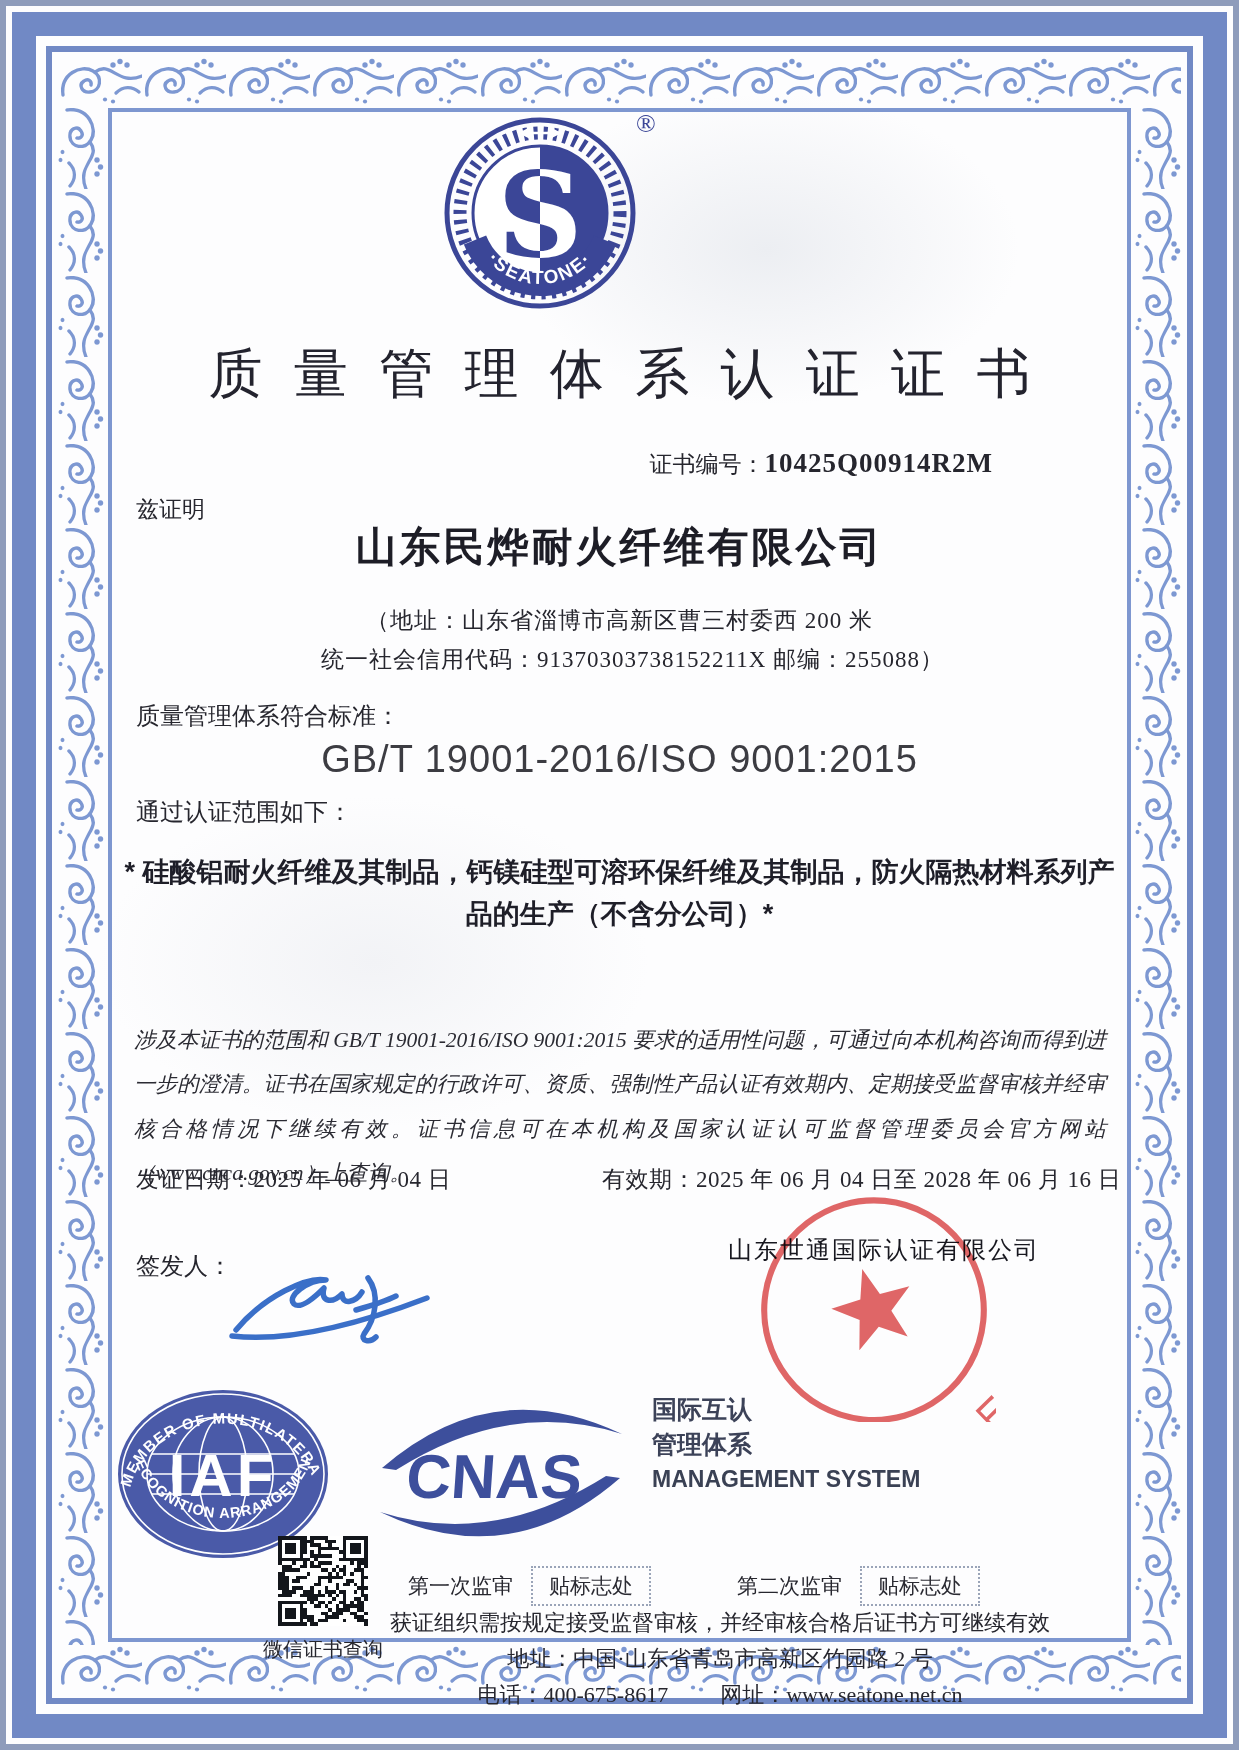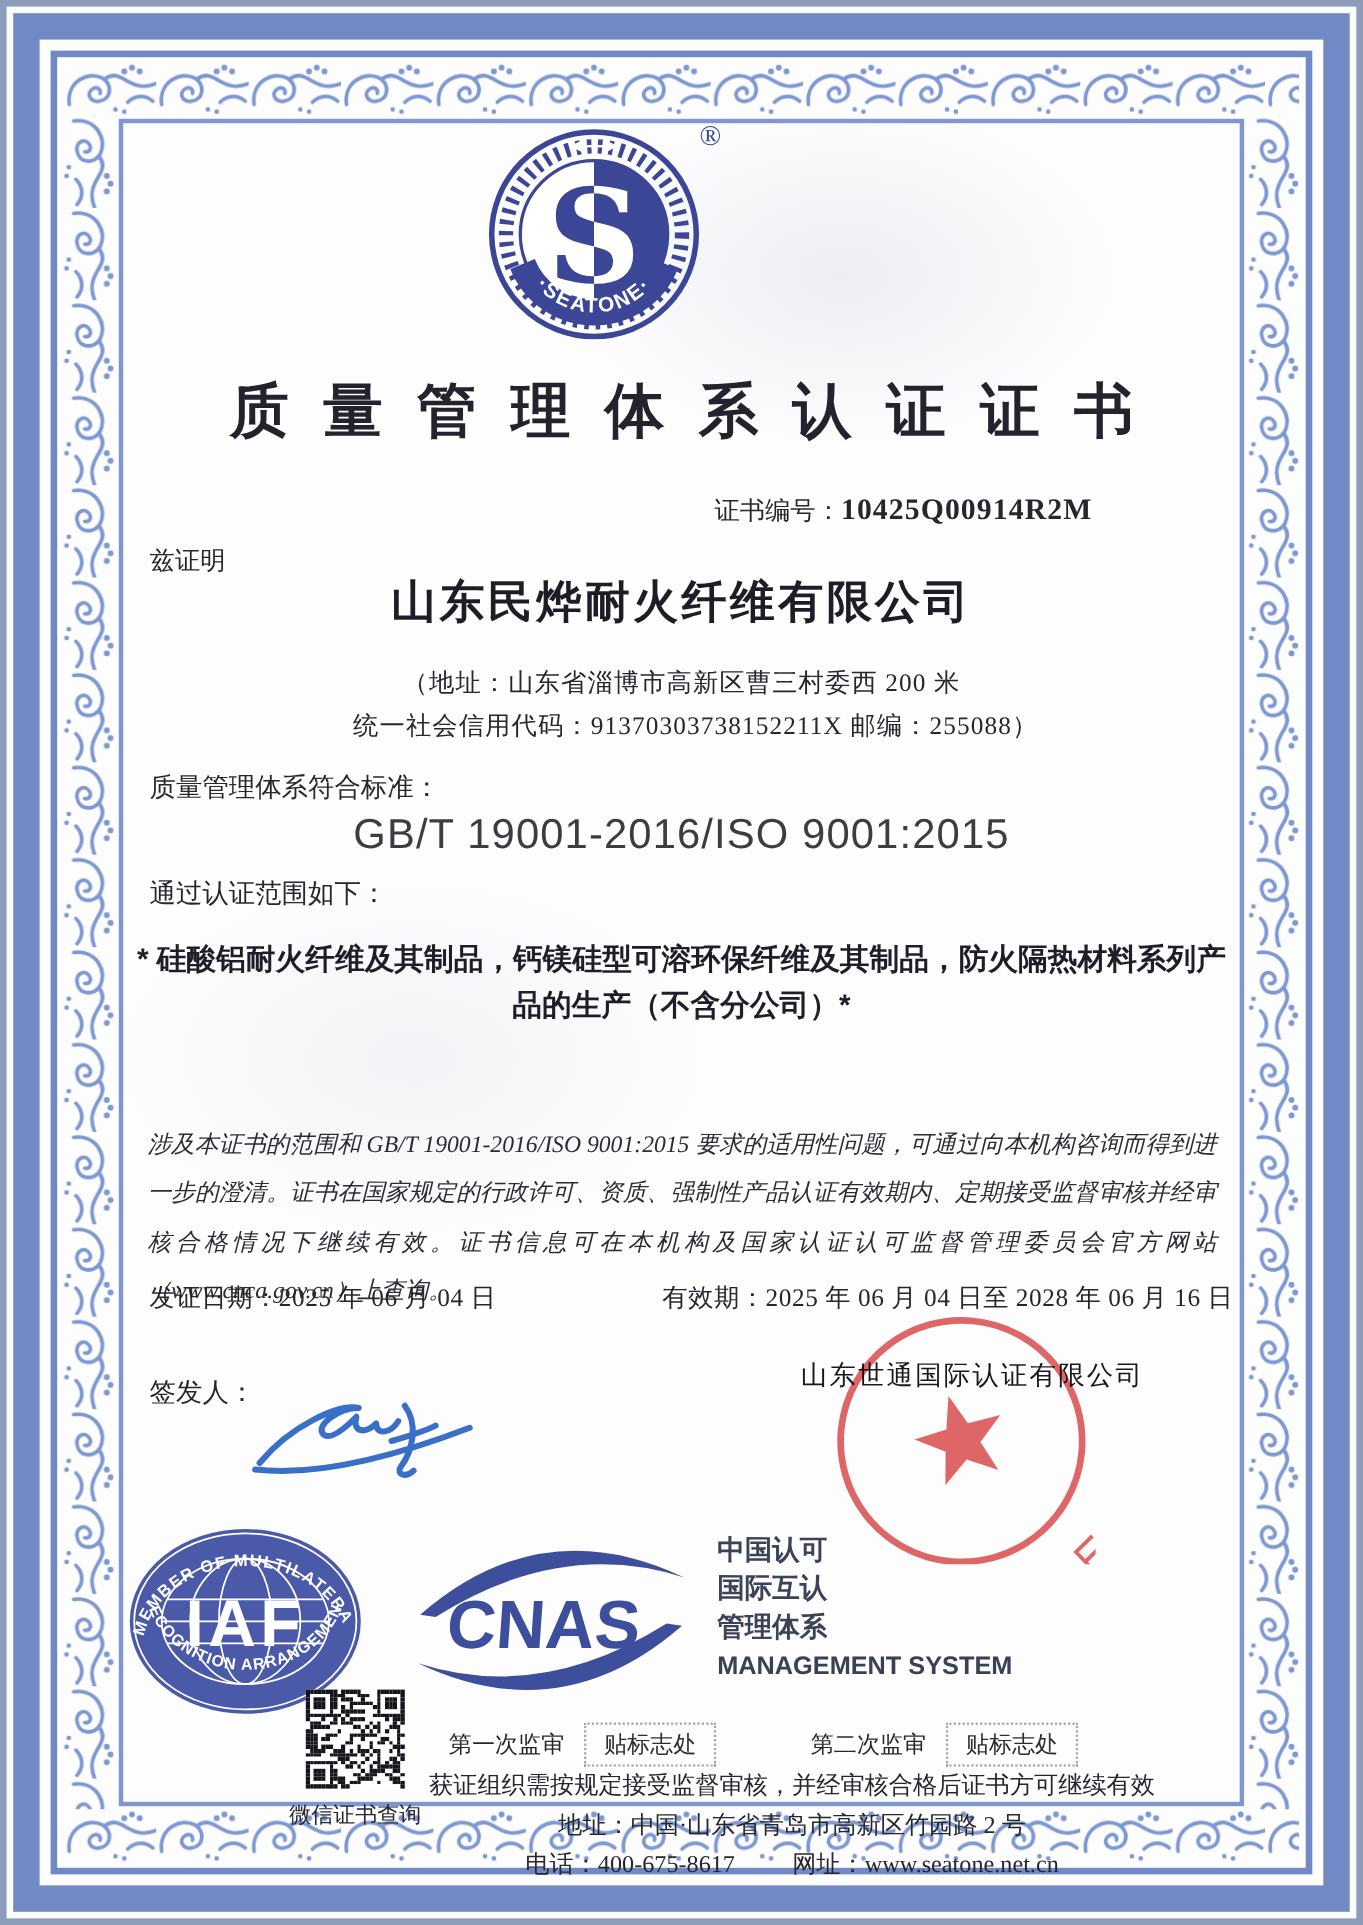--- a/index.html
+++ b/index.html
@@ -9,21 +9,21 @@
       radial-gradient(420px 260px at 62% 14%, #eceef2 0%, rgba(255,255,255,0) 60%),
       radial-gradient(500px 300px at 30% 55%, #f2f3f6 0%, rgba(255,255,255,0) 55%),
       #fdfdfe;}
   .frame{position:absolute;pointer-events:none;border-style:solid;border-color:#7189c5;}
   .band-outer{inset:12px;border-width:24px;}
   .line1{inset:46px;border-width:6px;}
   .line2{inset:108px;border-width:4px;border-color:#7e97d0;}
   .deco{position:absolute;pointer-events:none;}
   .content{position:absolute;inset:0;}
   .abs{position:absolute;}
-  .title{left:0;right:0;top:338px;text-align:center;font-size:54px;font-weight:bold;
+  .title{left:0;right:0;top:338px;text-align:center;font-size:54px;font-weight:normal;
          letter-spacing:0.58em;text-indent:0.58em;color:#23232e;}
   .certno{top:448px;right:246px;font-size:23px;}
   .certno b{font-size:27px;font-family:"Liberation Serif",serif;letter-spacing:1px;text-align:right;}
   .intro{left:136px;top:494px;font-size:23px;}
   .company{left:0;right:0;top:520px;text-align:center;font-size:41px;font-weight:bold;letter-spacing:3px;color:#1d1d26;}
   .addr1{left:0;right:0;top:605px;text-align:center;font-size:23px;letter-spacing:1px;}
   .addr2{left:0;right:0;top:644px;text-align:center;font-size:23px;letter-spacing:1px;padding-left:26px;}
   .stdlab{left:136px;top:700px;font-size:24px;}
   .stdval{left:0;right:0;top:738px;text-align:center;font-size:38px;color:#3c3c42;
           font-family:"Liberation Sans","DejaVu Sans",sans-serif;letter-spacing:1px;}
@@ -219,21 +219,20 @@
       </g>
     </svg>
 
     <svg class="abs" style="left:360px;top:1382px" width="282" height="182" viewBox="0 0 282 182">
       <path d="M22,86 Q132,-10 262,52 Q150,16 36,88 Z" fill="#3d4f9c"></path>
       <path d="M260,96 Q150,192 20,130 Q132,166 246,94 Z" fill="#3d4f9c"></path>
       <text x="141" y="116" text-anchor="middle" font-family="'Liberation Sans','DejaVu Sans',sans-serif" font-weight="bold" font-size="62" fill="#3d4f9c" transform="skewX(-4)">CNAS</text>
     </svg>
 
     <div class="abs cnas-info">
-      <span class="zh">中国认可</span>
       <span class="zh">国际互认</span>
       <span class="zh">管理体系</span>
       <span class="en">MANAGEMENT SYSTEM</span>
     </div>
 
     <div class="abs qr">
         <div class="f"></div>
         <div class="f"></div>
         <div class="f"></div>
         <div class="f"></div>

